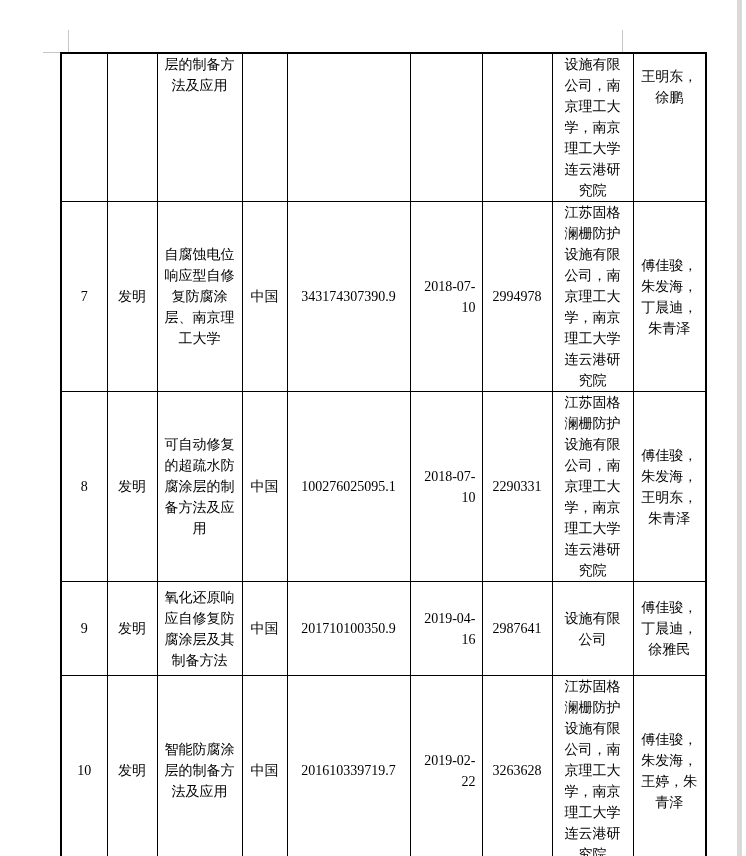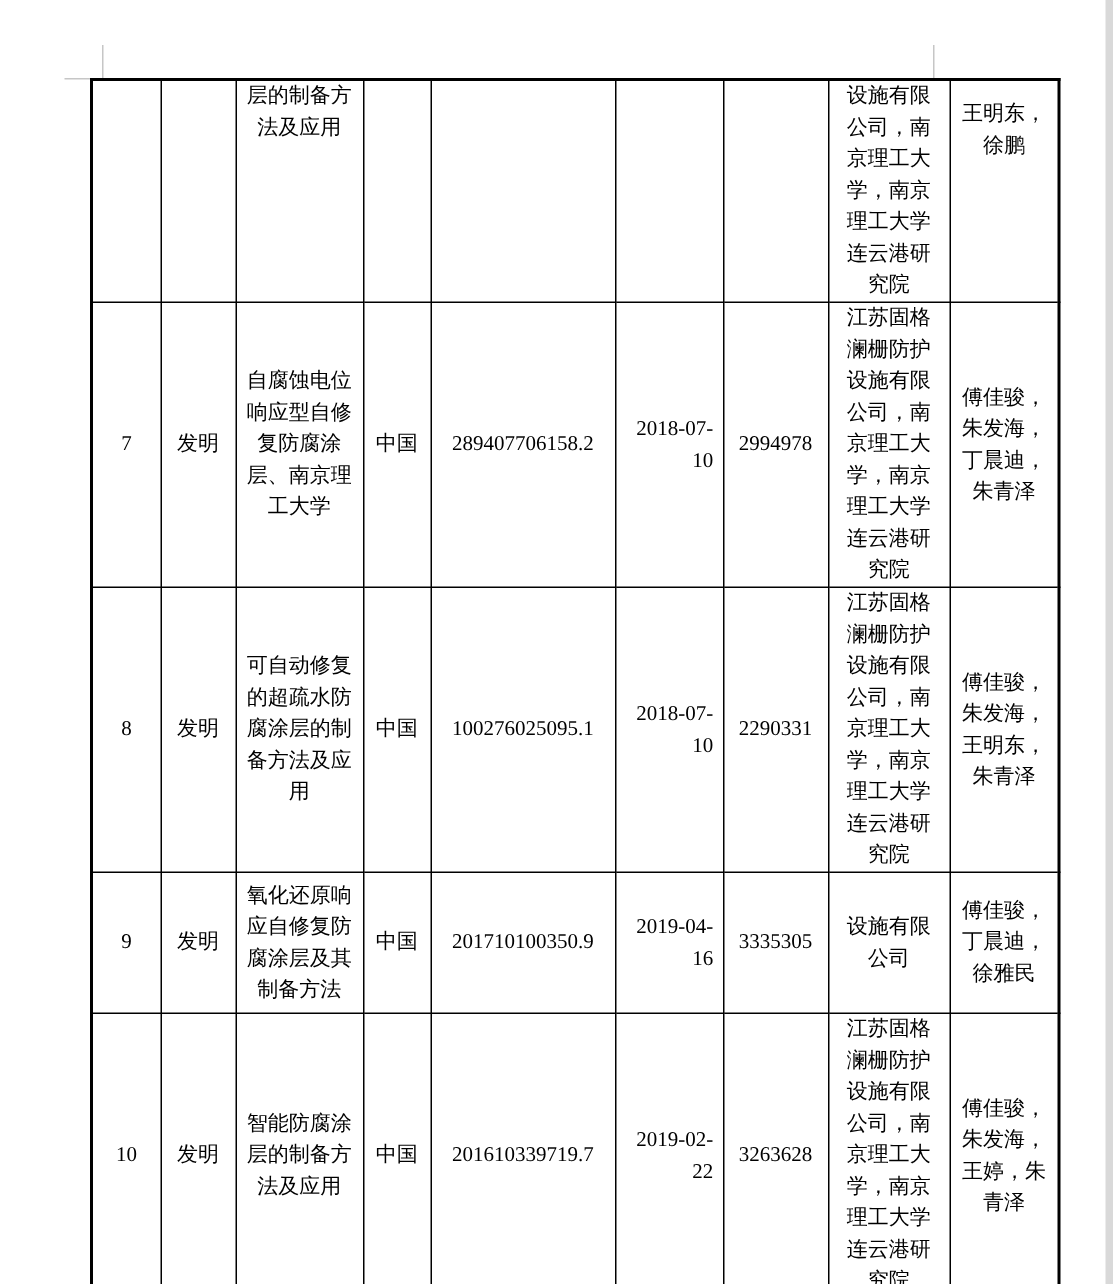--- a/index.html
+++ b/index.html
@@ -91,21 +91,21 @@
         <td></td>
         <td></td>
         <td>设施有限公司，南京理工大学，南京理工大学连云港研究院</td>
         <td>王明东，徐鹏</td>
       </tr>
       <tr class="row-7">
         <td>7</td>
         <td>发明</td>
         <td>自腐蚀电位响应型自修复防腐涂层、南京理工大学</td>
         <td>中国</td>
-        <td>289407706158.2</td>
+        <td>343174307390.9</td>
         <td>2018-07-10</td>
         <td>2994978</td>
         <td>江苏固格澜栅防护设施有限公司，南京理工大学，南京理工大学连云港研究院</td>
         <td>傅佳骏，朱发海，丁晨迪，朱青泽</td>
       </tr>
       <tr class="row-8">
         <td>8</td>
         <td>发明</td>
         <td>可自动修复的超疏水防腐涂层的制备方法及应用</td>
         <td>中国</td>
@@ -115,21 +115,21 @@
         <td>江苏固格澜栅防护设施有限公司，南京理工大学，南京理工大学连云港研究院</td>
         <td>傅佳骏，朱发海，王明东，朱青泽</td>
       </tr>
       <tr class="row-9">
         <td>9</td>
         <td>发明</td>
         <td>氧化还原响应自修复防腐涂层及其制备方法</td>
         <td>中国</td>
         <td>201710100350.9</td>
         <td>2019-04-16</td>
-        <td>3335305</td>
+        <td>2987641</td>
         <td>设施有限公司</td>
         <td>傅佳骏，丁晨迪，徐雅民</td>
       </tr>
       <tr class="row-10">
         <td>10</td>
         <td>发明</td>
         <td>智能防腐涂层的制备方法及应用</td>
         <td>中国</td>
         <td>201610339719.7</td>
         <td>2019-02-22</td>

